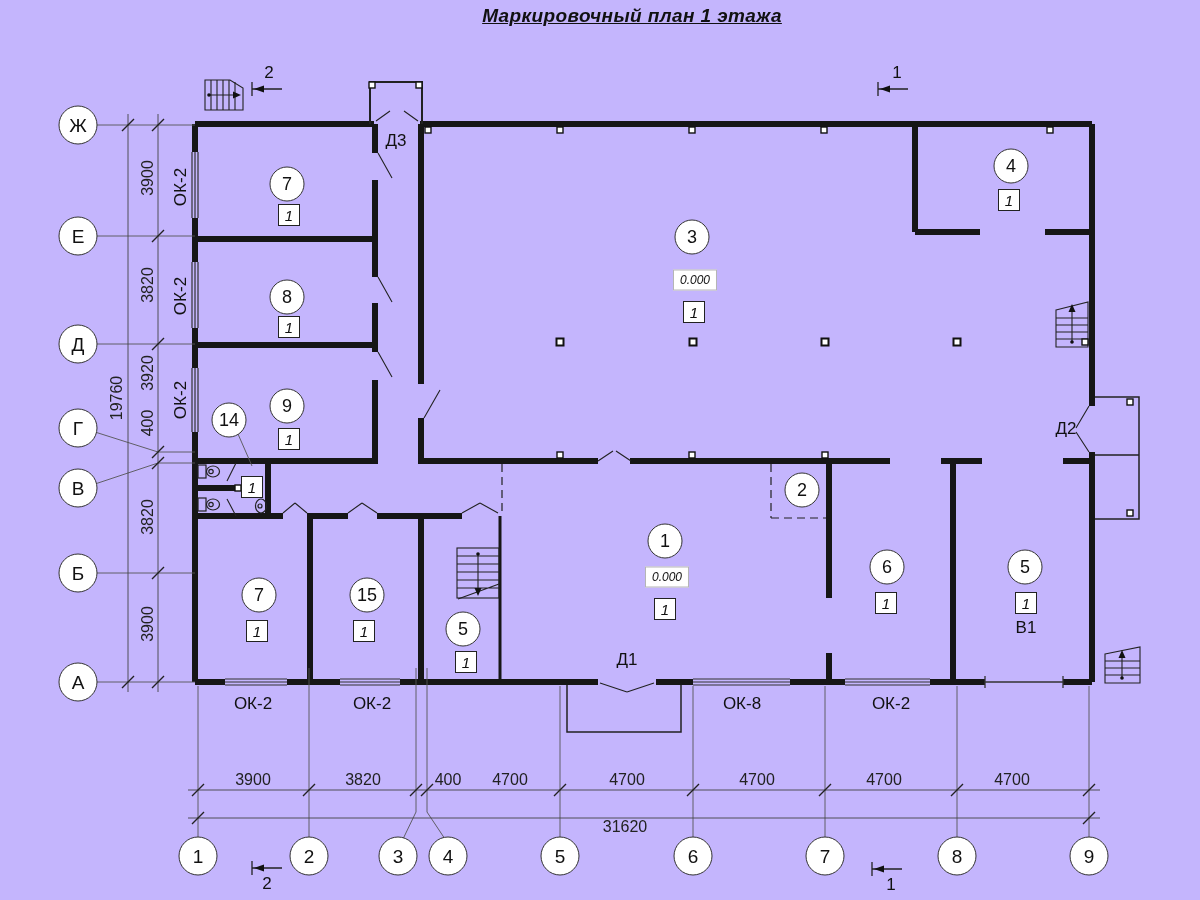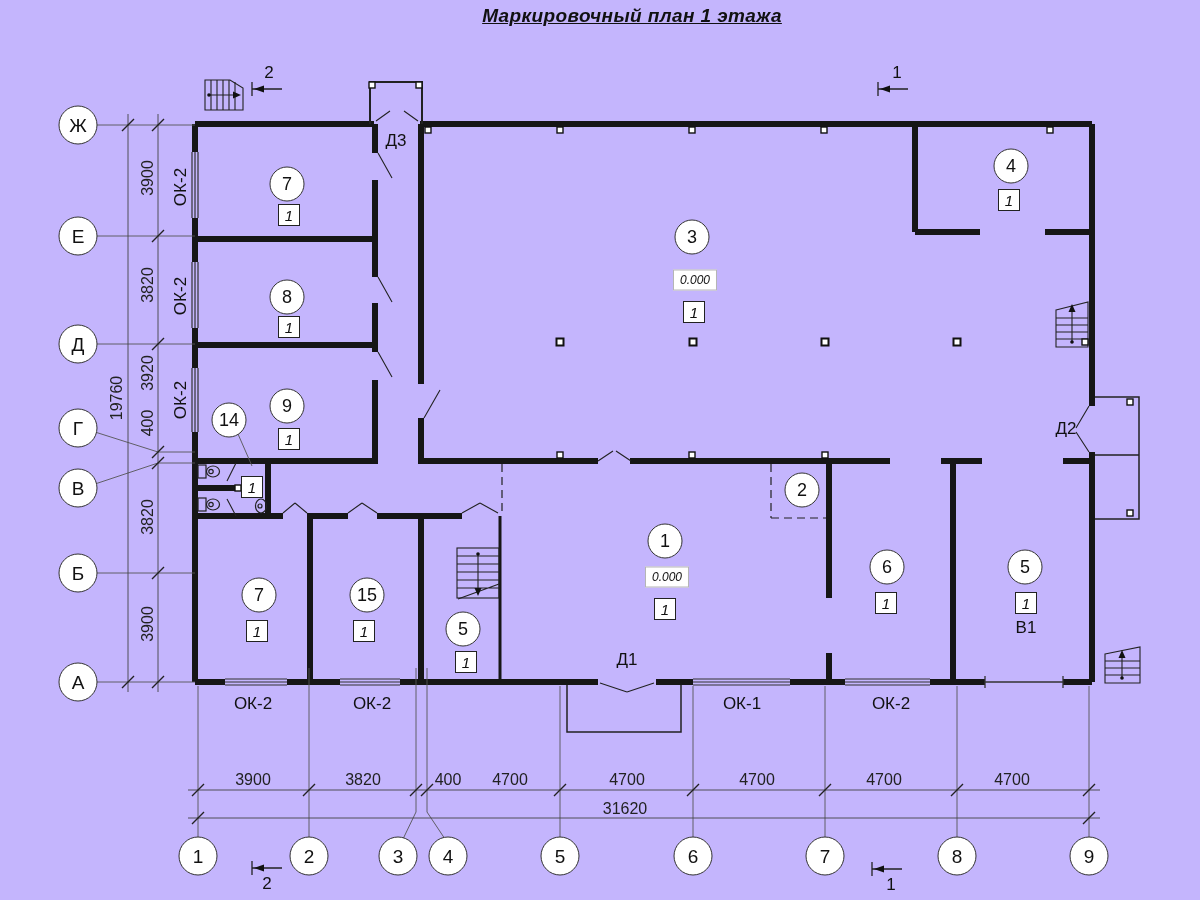--- a/index.html
+++ b/index.html
@@ -231,21 +231,21 @@
 <div class="elev" style="left:695px;top:280px">0.000</div>
 
 <div class="lbl" style="left:627px;top:660px">Д1</div>
 <div class="lbl" style="left:1066px;top:429px">Д2</div>
 <div class="lbl" style="left:396px;top:141px">Д3</div>
 <div class="lbl rot" style="left:181px;top:187px">ОК-2</div>
 <div class="lbl rot" style="left:181px;top:296px">ОК-2</div>
 <div class="lbl rot" style="left:181px;top:400px">ОК-2</div>
 <div class="lbl" style="left:253px;top:704px">ОК-2</div>
 <div class="lbl" style="left:372px;top:704px">ОК-2</div>
-<div class="lbl" style="left:742px;top:704px">ОК-1</div>
+<div class="lbl" style="left:742px;top:704px">ОК-8</div>
 <div class="lbl" style="left:891px;top:704px">ОК-2</div>
 <div class="lbl" style="left:1026px;top:628px">В1</div>
 
 <div class="lbl" style="left:269px;top:73px">2</div>
 <div class="lbl" style="left:267px;top:884px">2</div>
 <div class="lbl" style="left:897px;top:73px">1</div>
 <div class="lbl" style="left:891px;top:885px">1</div>
 
 <div class="lbl dim rot" style="left:117px;top:398px">19760</div>
 <div class="lbl dim rot" style="left:148px;top:178px">3900</div>
@@ -256,15 +256,15 @@
 <div class="lbl dim rot" style="left:148px;top:624px">3900</div>
 
 <div class="lbl dim" style="left:253px;top:780px">3900</div>
 <div class="lbl dim" style="left:363px;top:780px">3820</div>
 <div class="lbl dim" style="left:448px;top:780px">400</div>
 <div class="lbl dim" style="left:510px;top:780px">4700</div>
 <div class="lbl dim" style="left:627px;top:780px">4700</div>
 <div class="lbl dim" style="left:757px;top:780px">4700</div>
 <div class="lbl dim" style="left:884px;top:780px">4700</div>
 <div class="lbl dim" style="left:1012px;top:780px">4700</div>
-<div class="lbl dim" style="left:625px;top:809px">31620</div>
+<div class="lbl dim" style="left:625px;top:827px">31620</div>
 
 </div>
 
 </body></html>

